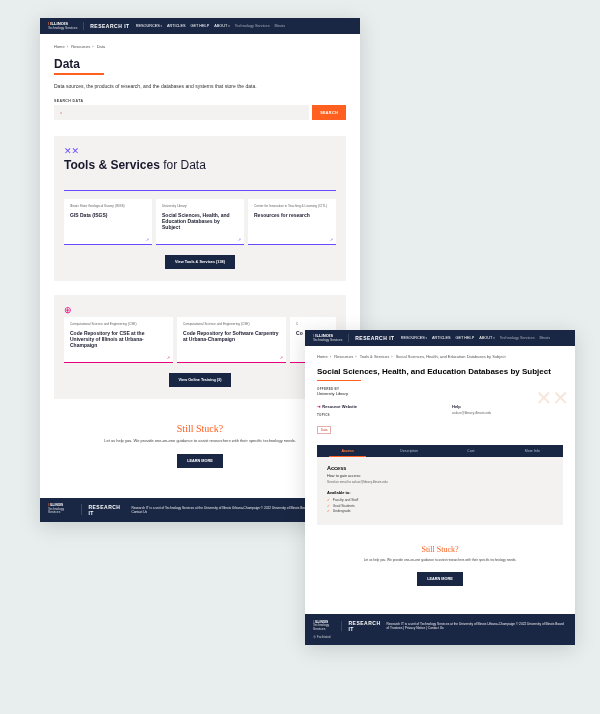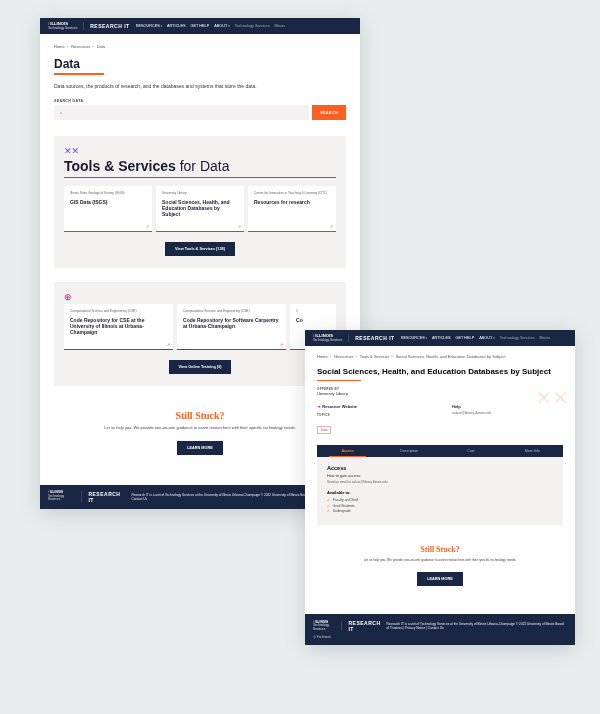--- a/index.html
+++ b/index.html
@@ -29,37 +29,37 @@
   .accent-bar { height: 2px; background: #ff5f1f; width: 50px; margin-bottom: 8px; }
   .lead { font-size: 5px; color: #333; margin-bottom: 10px; }
 
   .search-label { font-size: 3.5px; letter-spacing: .4px; color: #444; margin-bottom: 2px; font-weight: 600; }
   .search-row { display: flex; gap: 3px; margin-bottom: 16px; }
   .search-input { flex: 1; background: #f4f1f1; border: none; padding: 5px 6px; font-size: 4.5px; color: #c33; }
   .btn-search { background: #ff5f1f; color: #fff; border: none; padding: 5px 8px; font-size: 3.8px; font-weight: 700; letter-spacing: .3px; }
 
   .section { background: #f4f1f1; padding: 10px 10px 12px; margin-bottom: 14px; }
   .section-icon { font-size: 9px; color: #6a4cff; display: block; margin-bottom: 2px; }
-  .section-title { font-size: 14px; font-weight: 800; color: #1a1a2e; border-bottom: 1.5px solid #6a4cff; padding-bottom: 3px; margin-bottom: 8px; }
+  .section-title { font-size: 12px; font-weight: 800; color: #1a1a2e; border-bottom: 1.5px solid #6a4cff; padding-bottom: 18px; margin-bottom: 8px; }
   .section-title .thin { font-weight: 400; }
   .section-pink .section-icon { color: #e6007e; }
   .section-pink .section-title { border-bottom-color: #e6007e; }
 
   .cards { display: flex; gap: 4px; }
   .card { background: #fff; flex: 1; padding: 6px 6px 8px; position: relative; min-height: 46px; border-bottom: 1.5px solid #6a4cff; }
   .section-pink .card { border-bottom-color: #e6007e; }
   .card-eyebrow { font-size: 3.2px; color: #666; margin-bottom: 3px; line-height: 1.2; }
   .card-title { font-size: 5px; font-weight: 800; line-height: 1.2; color: #1a1a2e; }
   .card-arrow { position: absolute; bottom: 2px; right: 3px; font-size: 4px; color: #6a4cff; }
   .section-pink .card-arrow { color: #e6007e; }
 
   .btn-dark { background: #1a2744; color: #fff; border: none; padding: 5px 10px; font-size: 3.8px; font-weight: 700; display: block; margin: 10px auto 0; }
 
   .stuck { text-align: center; padding: 10px 8px 16px; }
-  .stuck-h { color: #ff5f1f; font-size: 10px; font-family: Georgia, serif; font-weight: 700; margin-bottom: 4px; }
+  .stuck-h { color: #ff5f1f; font-size: 10px; font-family: Georgia, serif; font-weight: 400; margin-bottom: 4px; }
   .stuck-p { font-size: 4px; color: #444; line-height: 1.4; margin-bottom: 6px; }
 
   .footer { background: #1a2744; color: #fff; padding: 6px 8px; font-size: 3.2px; }
   .footer-row { display: flex; align-items: center; gap: 6px; }
   .footer-txt { line-height: 1.3; opacity: .9; }
 
   
   .page-b .content { padding: 8px 12px 12px; }
   .b-h1 { font-size: 8px; font-weight: 800; line-height: 1.2; margin-bottom: 3px; }
   .b-h1-bar { height: 1.5px; background: #ff5f1f; width: 44px; margin-bottom: 6px; }

